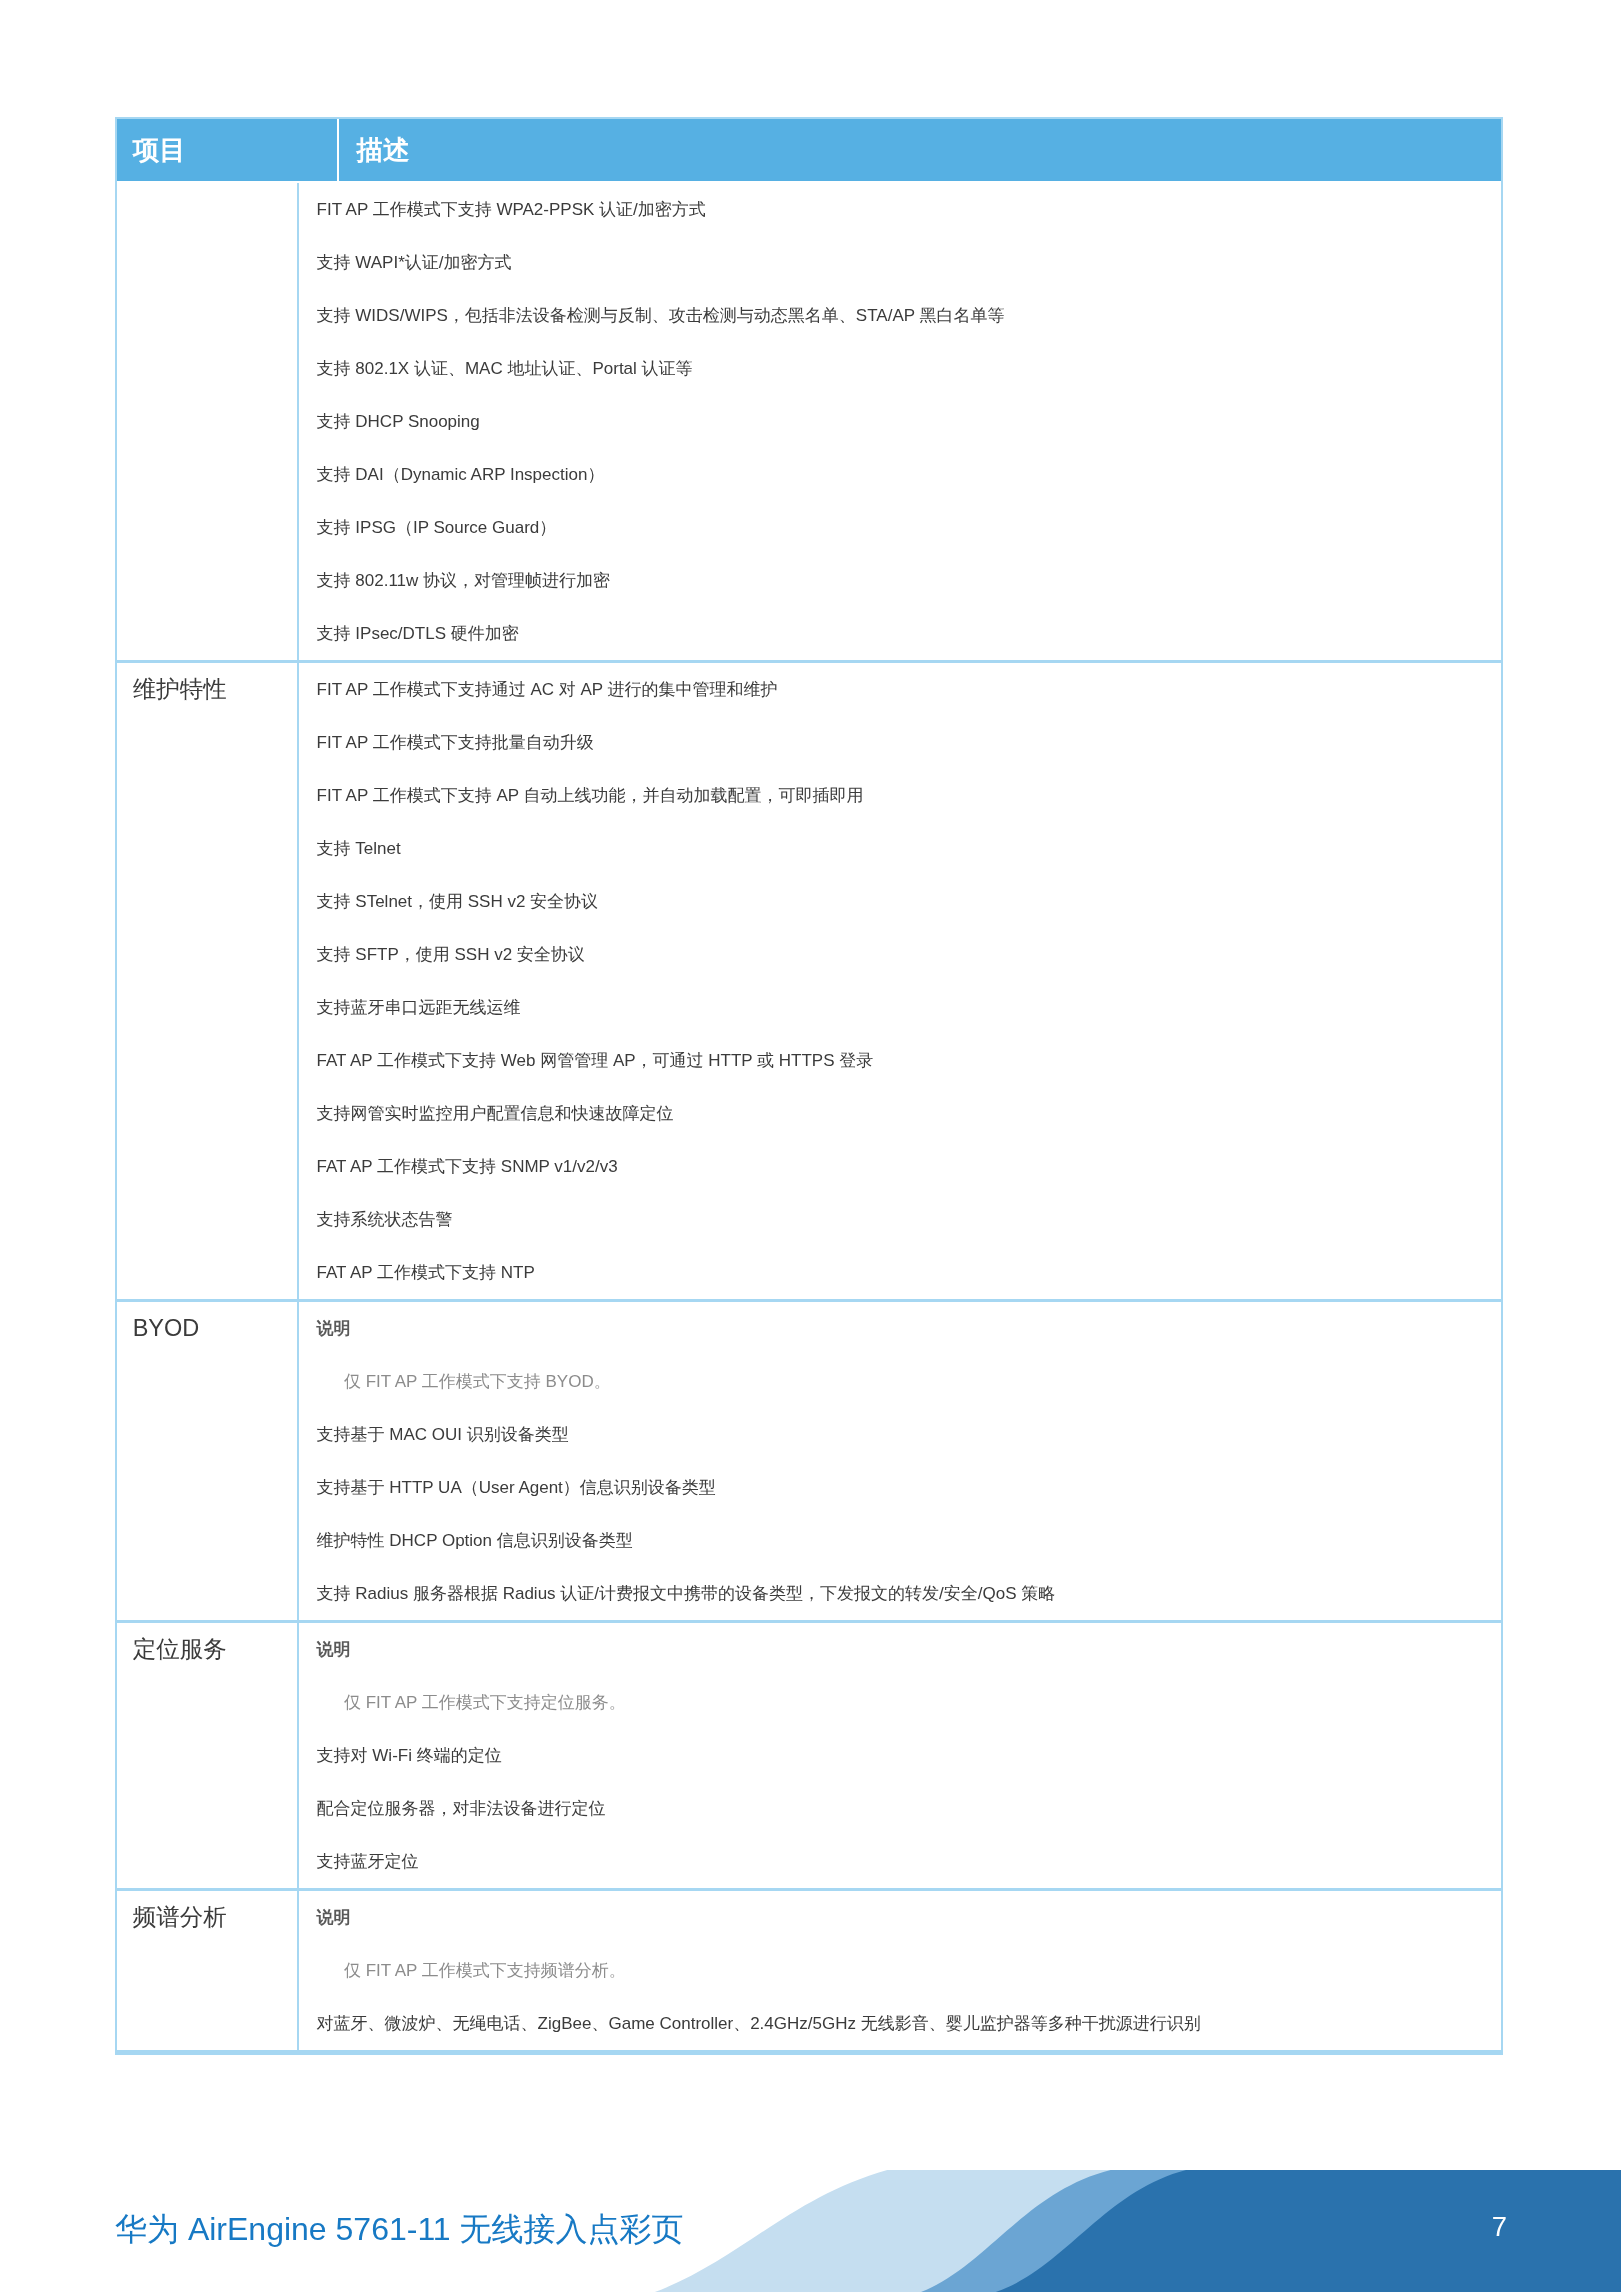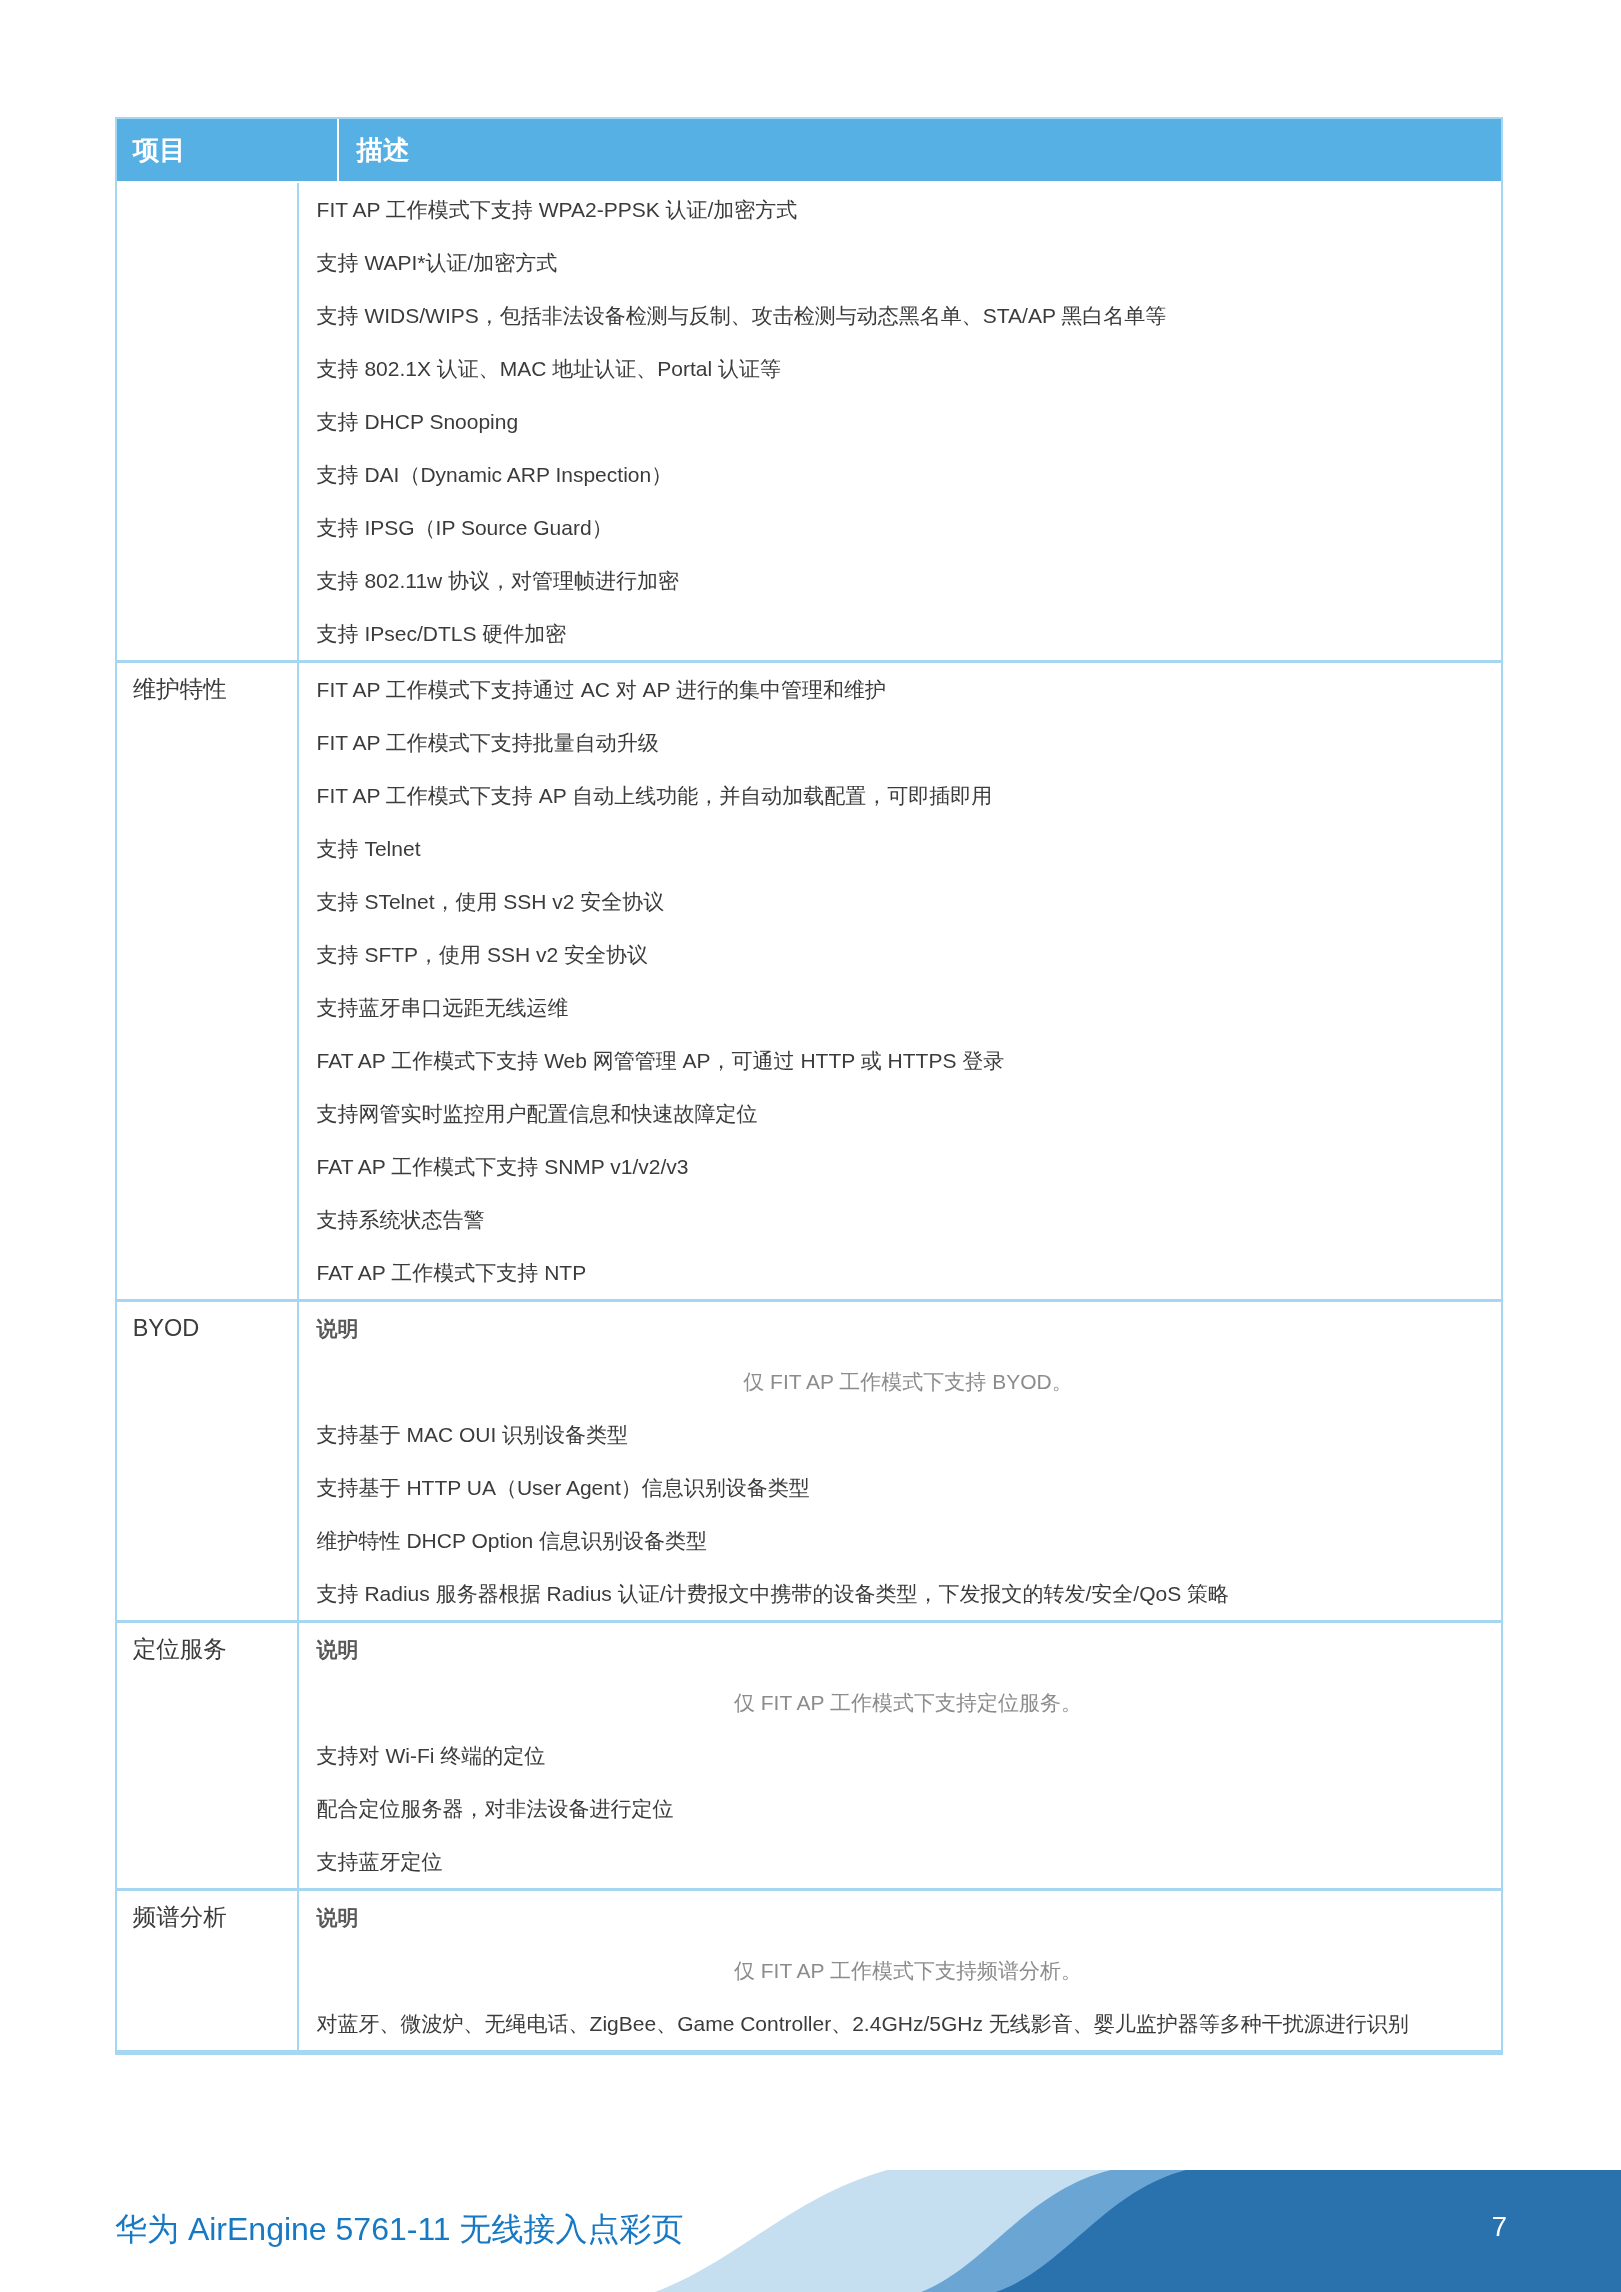--- a/index.html
+++ b/index.html
@@ -21,24 +21,24 @@
     border:2.9px solid var(--grid);border-bottom-width:5.9px;background:#fff;}
   .thead{display:flex;background:var(--header-bg);height:64px;border-bottom:2.9px solid #fff;}
   .th{display:flex;align-items:center;color:var(--header-text);font-weight:bold;font-size:26.5px;}
   .th-item{width:222px;border-right:2.9px solid #fff;padding-left:15.7px;}
   .th-desc{flex:1;padding-left:17.6px;}
 
   .row{display:flex;}
   .row + .row{border-top:3.9px solid var(--grid);}
   .cell-item{width:182px;border-right:2.9px solid var(--grid);padding-left:15.7px;}
   .cell-desc{flex:1;padding:0 29px 0 17.6px;}
-  .line{min-height:53px;line-height:53px;font-size:21px;color:var(--text);}
+  .line{min-height:53px;line-height:53px;font-size:17px;color:var(--text);}
   .item-label{font-size:23.5px;color:var(--text);}
   .note-head{font-weight:bold;color:var(--note-head);}
-  .note-text{color:var(--note-text);padding-left:27.4px;text-align:center;}
+  .note-text{color:var(--note-text);padding-left:27.4px;}
 
   .footer-title{position:absolute;left:115px;top:2208px;font-size:32px;color:var(--footer-blue);z-index:2;white-space:nowrap;}
   .wave{position:absolute;left:608px;top:2170px;width:1013px;height:123px;z-index:1;}
   .page-num{position:absolute;right:114px;top:2211px;font-size:27.4px;color:var(--pagenum-text);z-index:2;}
 </style>
 </head>
 <body>
 
 <div class="page">
 

